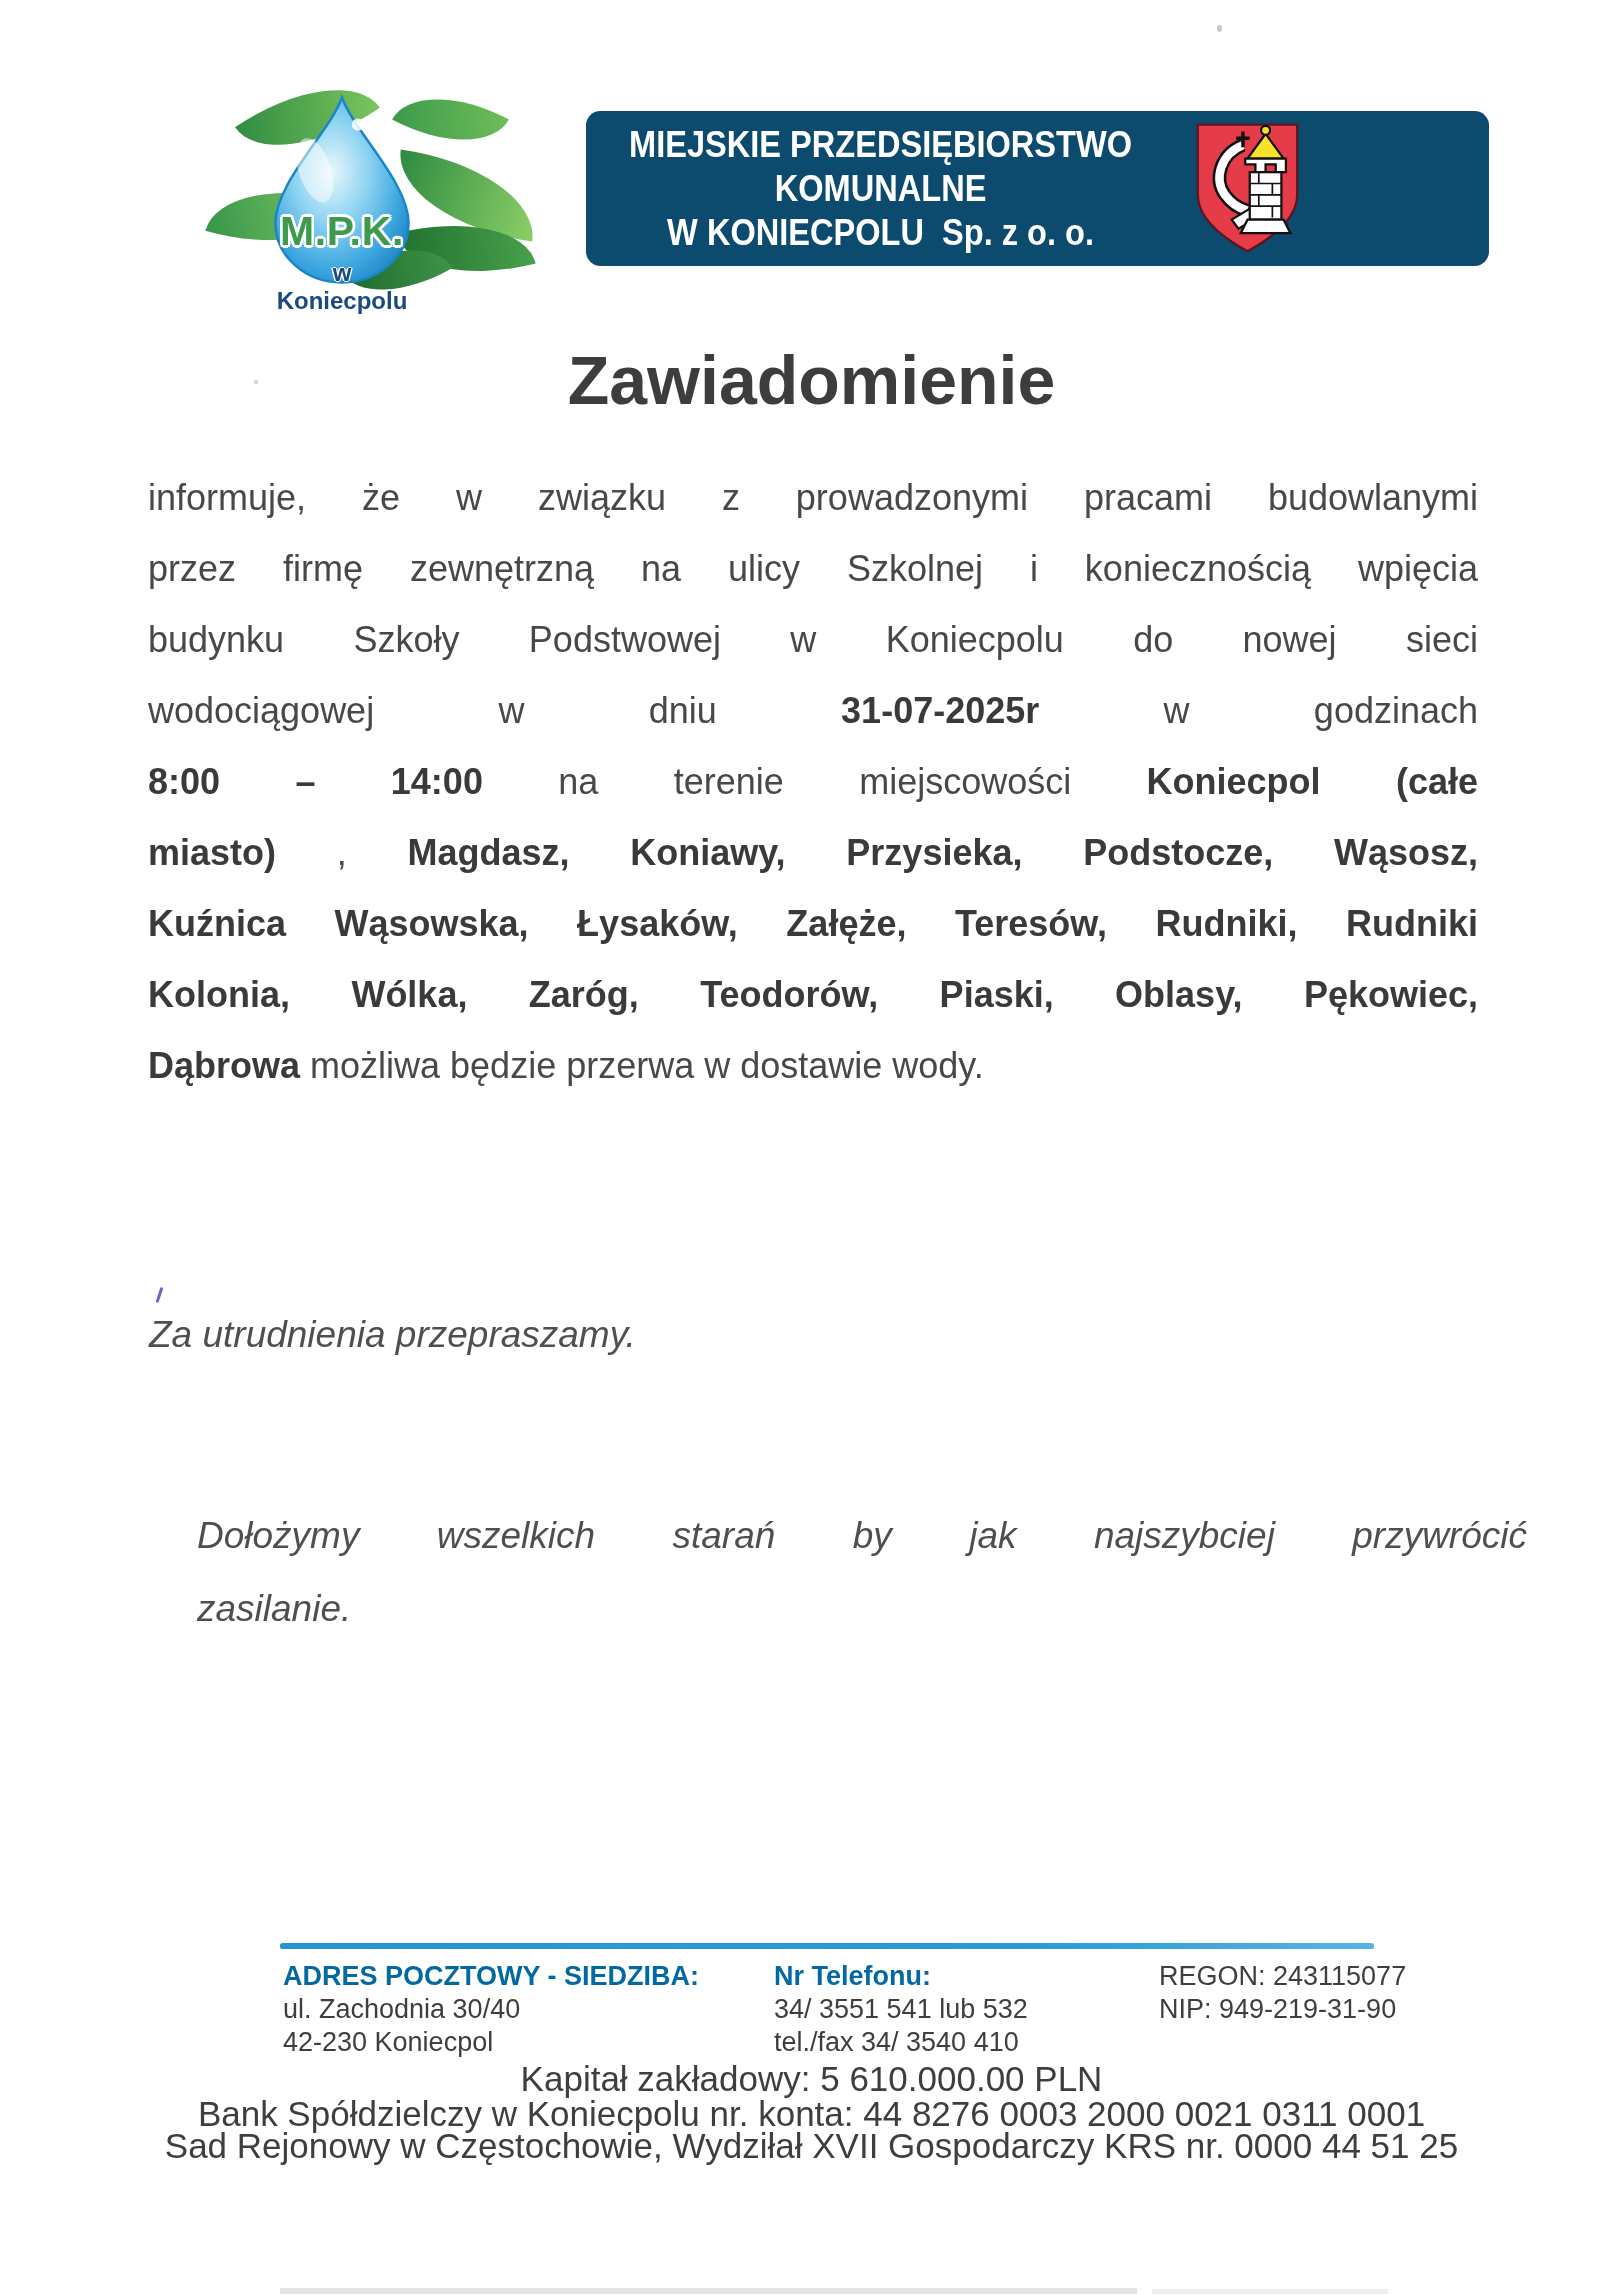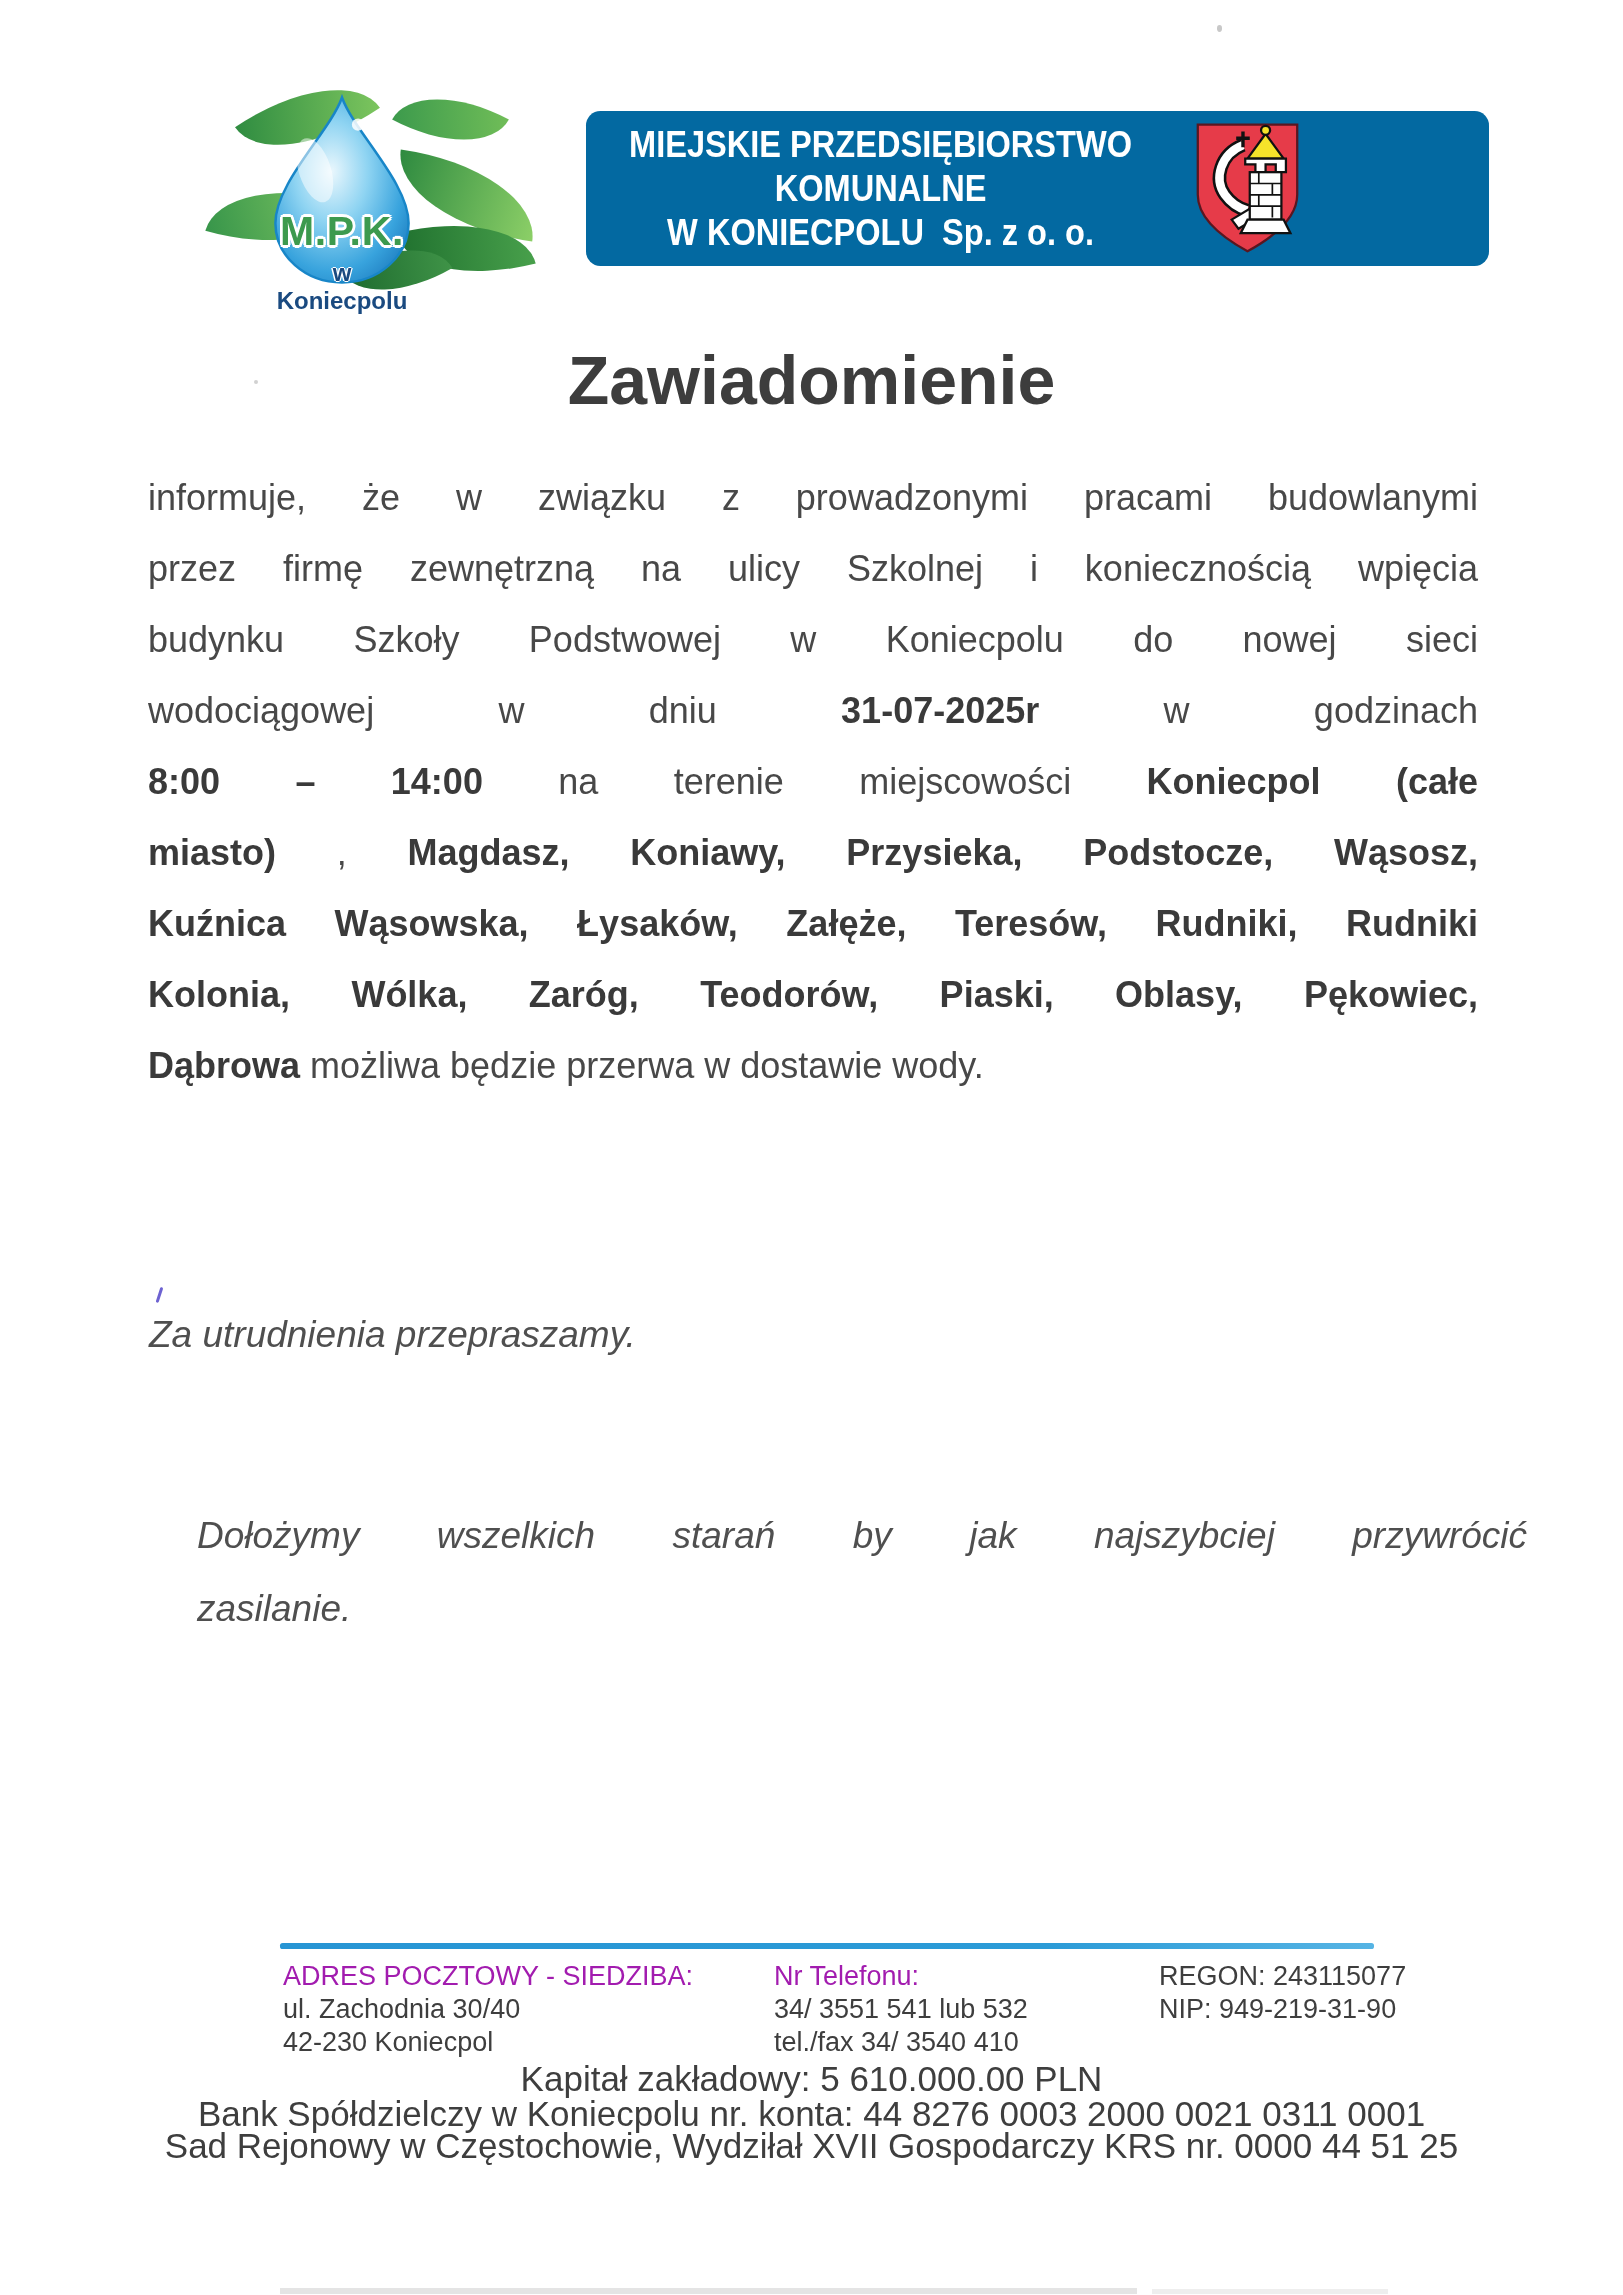--- a/index.html
+++ b/index.html
@@ -21,21 +21,21 @@
     text-shadow:-2.6px 0 0 #fff,2.6px 0 0 #fff,0 -2.6px 0 #fff,0 2.6px 0 #fff,
                 -2px -2px 0 #fff,2px 2px 0 #fff,-2px 2px 0 #fff,2px -2px 0 #fff;
   }
   .mpk-sub{
     position:absolute;left:60px;top:179px;width:148px;text-align:center;
     font-size:24px;font-weight:bold;color:#1a4a80;
     text-shadow:-1.3px 0 0 #fff,1.3px 0 0 #fff,0 -1.3px 0 #fff,0 1.3px 0 #fff;
   }
   .banner{
     position:absolute;left:586px;top:111px;width:903px;height:155px;
-    background:#0369a1;border-radius:14.4px;
+    background:#0c4a6e;border-radius:14.4px;
   }
   .banner-text{
     position:absolute;left:0;top:0;width:589px;height:100%;
     display:flex;flex-direction:column;justify-content:center;align-items:center;
     transform:scaleX(0.88);transform-origin:295px center;
     color:#ffffff;font-weight:bold;
   }
   .banner-line{font-size:37px;line-height:44px;white-space:pre;letter-spacing:0px;}
   .crest{position:absolute;left:605px;top:9.2px;width:113px;height:136px;}
   
@@ -58,21 +58,21 @@
     position:absolute;left:149px;top:1499px;width:1330px;
     font-size:37px;font-style:italic;color:#4f4f4f;margin-left:48px;
   }
   .closing .cline{height:73px;line-height:73px;text-align:justify;text-align-last:justify;}
   .closing .cline.last{text-align-last:left;}
   
   .footer-divider{position:absolute;left:280px;top:1943px;width:1094px;height:5.9px;
     background:linear-gradient(90deg,#2795d4,#2b9bd7 70%,#56b4e4);border-radius:2.6px;}
   .fcol{position:absolute;color:#3e3e3e;font-size:27px;}
   .fcol .frow{height:33px;line-height:33px;}
-  .fcol .fhead{font-weight:normal;color:#a21caf;}
+  .fcol .fhead{font-weight:bold;color:#0369a1;}
   .fcenter{position:absolute;left:0;width:1623px;height:33px;line-height:33px;
     text-align:center;color:#3e3e3e;font-size:35px;}
   
   .pen-tick{position:absolute;left:158px;top:1287px;width:3.3px;height:15.7px;background:#5346c9;
     border-radius:2px;transform:rotate(18deg);opacity:.85;}
   .speck{position:absolute;border-radius:50%;background:#9a9a9a;}
   .smudge{position:absolute;background:#8a8a8a;filter:blur(0.7px);}
 </style>
 </head>
 <body>

